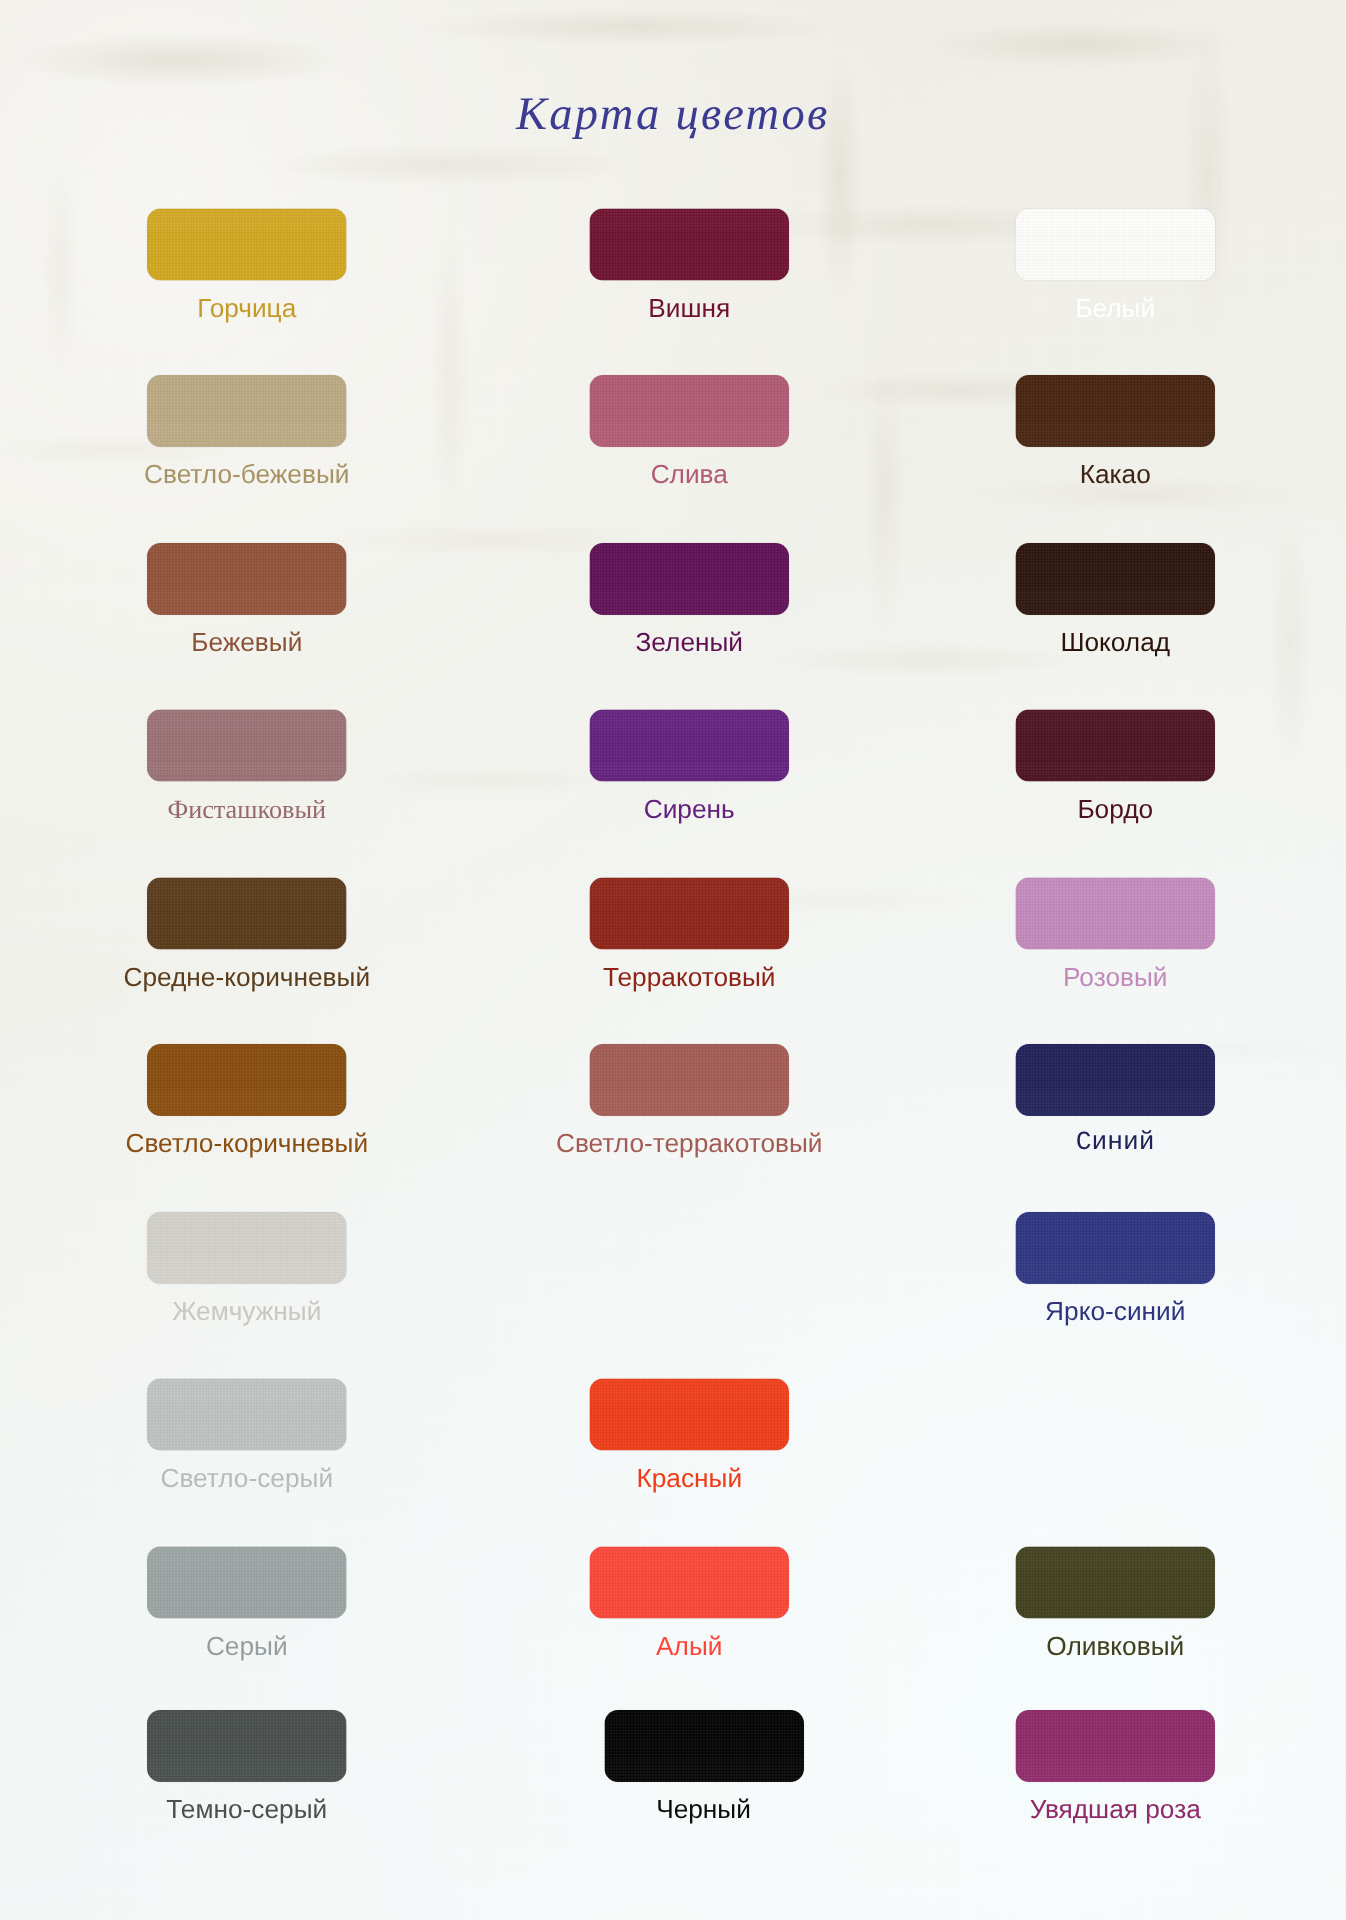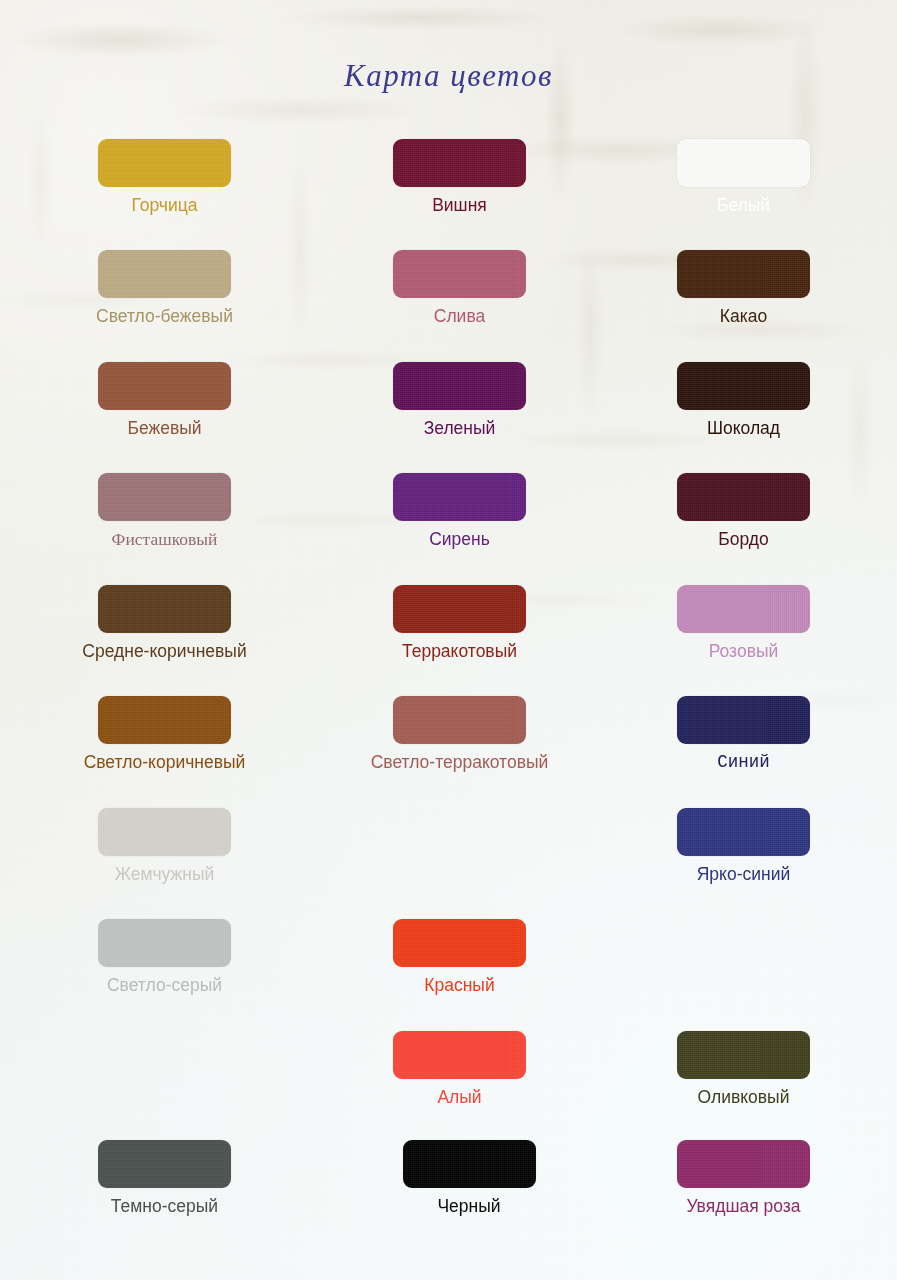--- a/index.html
+++ b/index.html
@@ -148,20 +148,24 @@
         <span class="swatch-label" style="color: rgb(138, 79, 16);">Светло-коричневый</span>
       </div>
       <div class="swatch-cell" style="left: 64.5px; top: 808px;">
         <div class="swatch-chip" style="background-color: rgb(213, 211, 204);"></div>
         <span class="swatch-label" style="color: rgb(201, 199, 193);">Жемчужный</span>
       </div>
       <div class="swatch-cell" style="left: 64.5px; top: 919px;">
         <div class="swatch-chip" style="background-color: rgb(194, 196, 196);"></div>
         <span class="swatch-label" style="color: rgb(185, 187, 187);">Светло-серый</span>
       </div>
+      <div class="swatch-cell" style="left: 64.5px; top: 1031px;">
+        <div class="swatch-chip" style="background-color: rgb(158, 165, 165);"></div>
+        <span class="swatch-label" style="color: rgb(151, 158, 158);">Серый</span>
+      </div>
       <div class="swatch-cell" style="left: 64.5px; top: 1140px;">
         <div class="swatch-chip" style="background-color: rgb(74, 81, 78);"></div>
         <span class="swatch-label" style="color: rgb(74, 81, 78);">Темно-серый</span>
       </div>
       <div class="swatch-cell" style="left: 359.5px; top: 139px;">
         <div class="swatch-chip" style="background-color: rgb(110, 17, 48);"></div>
         <span class="swatch-label" style="color: rgb(110, 17, 48);">Вишня</span>
       </div>
       <div class="swatch-cell" style="left: 359.5px; top: 250px;">
         <div class="swatch-chip" style="background-color: rgb(176, 90, 116);"></div>

